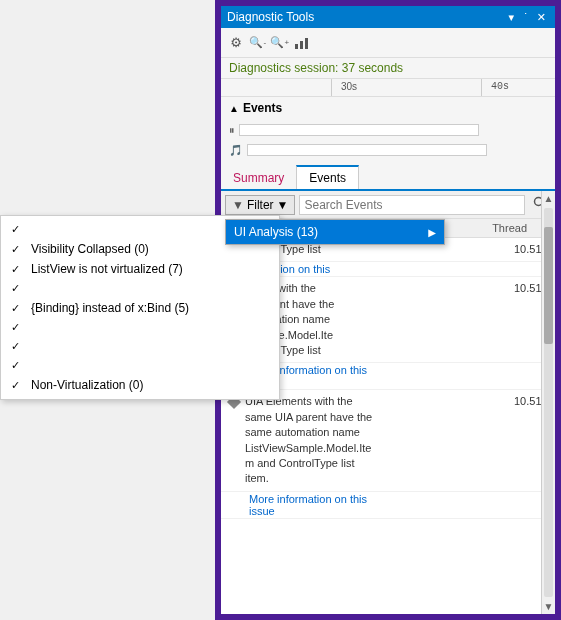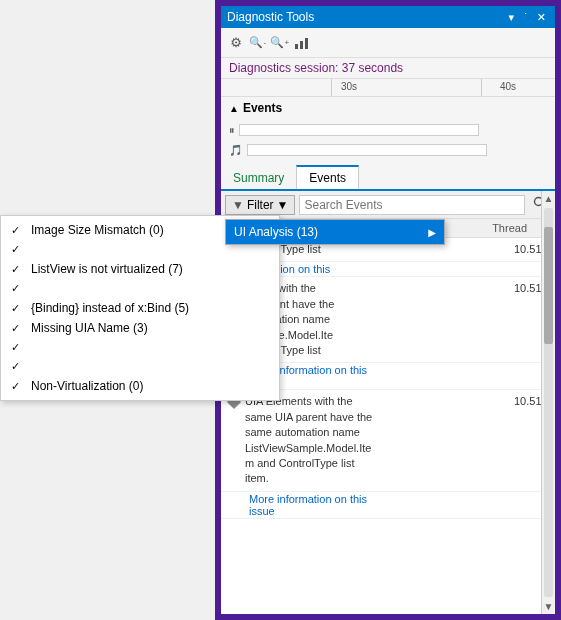--- a/index.html
+++ b/index.html
@@ -74,21 +74,21 @@
       align-items: center;
       justify-content: center;
       cursor: pointer;
       font-size: 13px;
       color: #555;
     }
 
     .session-bar {
       padding: 3px 8px;
       font-size: 12px;
-      color: #701a75;
+      color: #4d7c0f;
       background: #f5f5f5;
       border-bottom: 1px solid #ddd;
       flex-shrink: 0;
     }
 
     .timeline-ruler {
       display: flex;
       padding: 2px 8px;
       background: #f5f5f5;
       border-bottom: 1px solid #ddd;
@@ -150,21 +150,21 @@
       display: flex;
       border-bottom: 2px solid #007acc;
       background: #f5f5f5;
       flex-shrink: 0;
     }
 
     .tab {
       padding: 4px 12px;
       cursor: pointer;
       font-size: 12px;
-      color: #15803d;
+      color: #be185d;
     }
 
     .tab.active {
       background: #fff;
       color: #000;
       border-top: 2px solid #007acc;
       border-left: 1px solid #ccc;
       border-right: 1px solid #ccc;
       margin-top: -2px;
     }
@@ -397,21 +397,21 @@
       </svg>
     </div>
   </div>
 
   <div class="session-bar">
     <span>Diagnostics session: 37 seconds</span>
   </div>
 
   <div class="timeline-ruler">
     <span class="ruler-tick" style="left: 120px;">30s</span>
-    <span class="ruler-tick" style="left: 279px;">40s</span>
+    <span class="ruler-tick" style="left: 270px; font-family: Liberation Mono, monospace;">40s</span>
 
     <div class="ruler-line" style="left: 110px;"></div>
     <div class="ruler-line" style="left: 260px;"></div>
   </div>
 
   <div class="events-section">
     <div class="events-header">
       <span style="font-size:10px;">▲</span>
       <span>Events</span>
     </div>
@@ -523,39 +523,38 @@
       </div>
       <div class="scroll-arrow">▼</div>
     </div>
 
   </div>
 </div>
 
 <div class="sidebar-filter">
   <div class="filter-item">
     <span class="check-mark">✓</span>
-    <span>Image Size Mismatch (0)</span>
-  </div>
-  <div class="filter-item">
-    <span class="check-mark">✓</span>
+  </div>
+  <div class="filter-item">
+    <span class="check-mark">✓</span>
+    <span>Visibility Collapsed (0)</span>
   </div>
   <div class="filter-item">
     <span class="check-mark">✓</span>
     <span>ListView is not virtualized (7)</span>
   </div>
   <div class="filter-item">
     <span class="check-mark">✓</span>
   </div>
   <div class="filter-item">
     <span class="check-mark">✓</span>
     <span>{Binding} instead of x:Bind (5)</span>
   </div>
   <div class="filter-item">
     <span class="check-mark">✓</span>
-    <span>Missing UIA Name (3)</span>
   </div>
   <div class="filter-item">
     <span class="check-mark">✓</span>
   </div>
   <div class="filter-item">
     <span class="check-mark">✓</span>
   </div>
   <div class="filter-item">
     <span class="check-mark">✓</span>
     <span>Non-Virtualization (0)</span>

